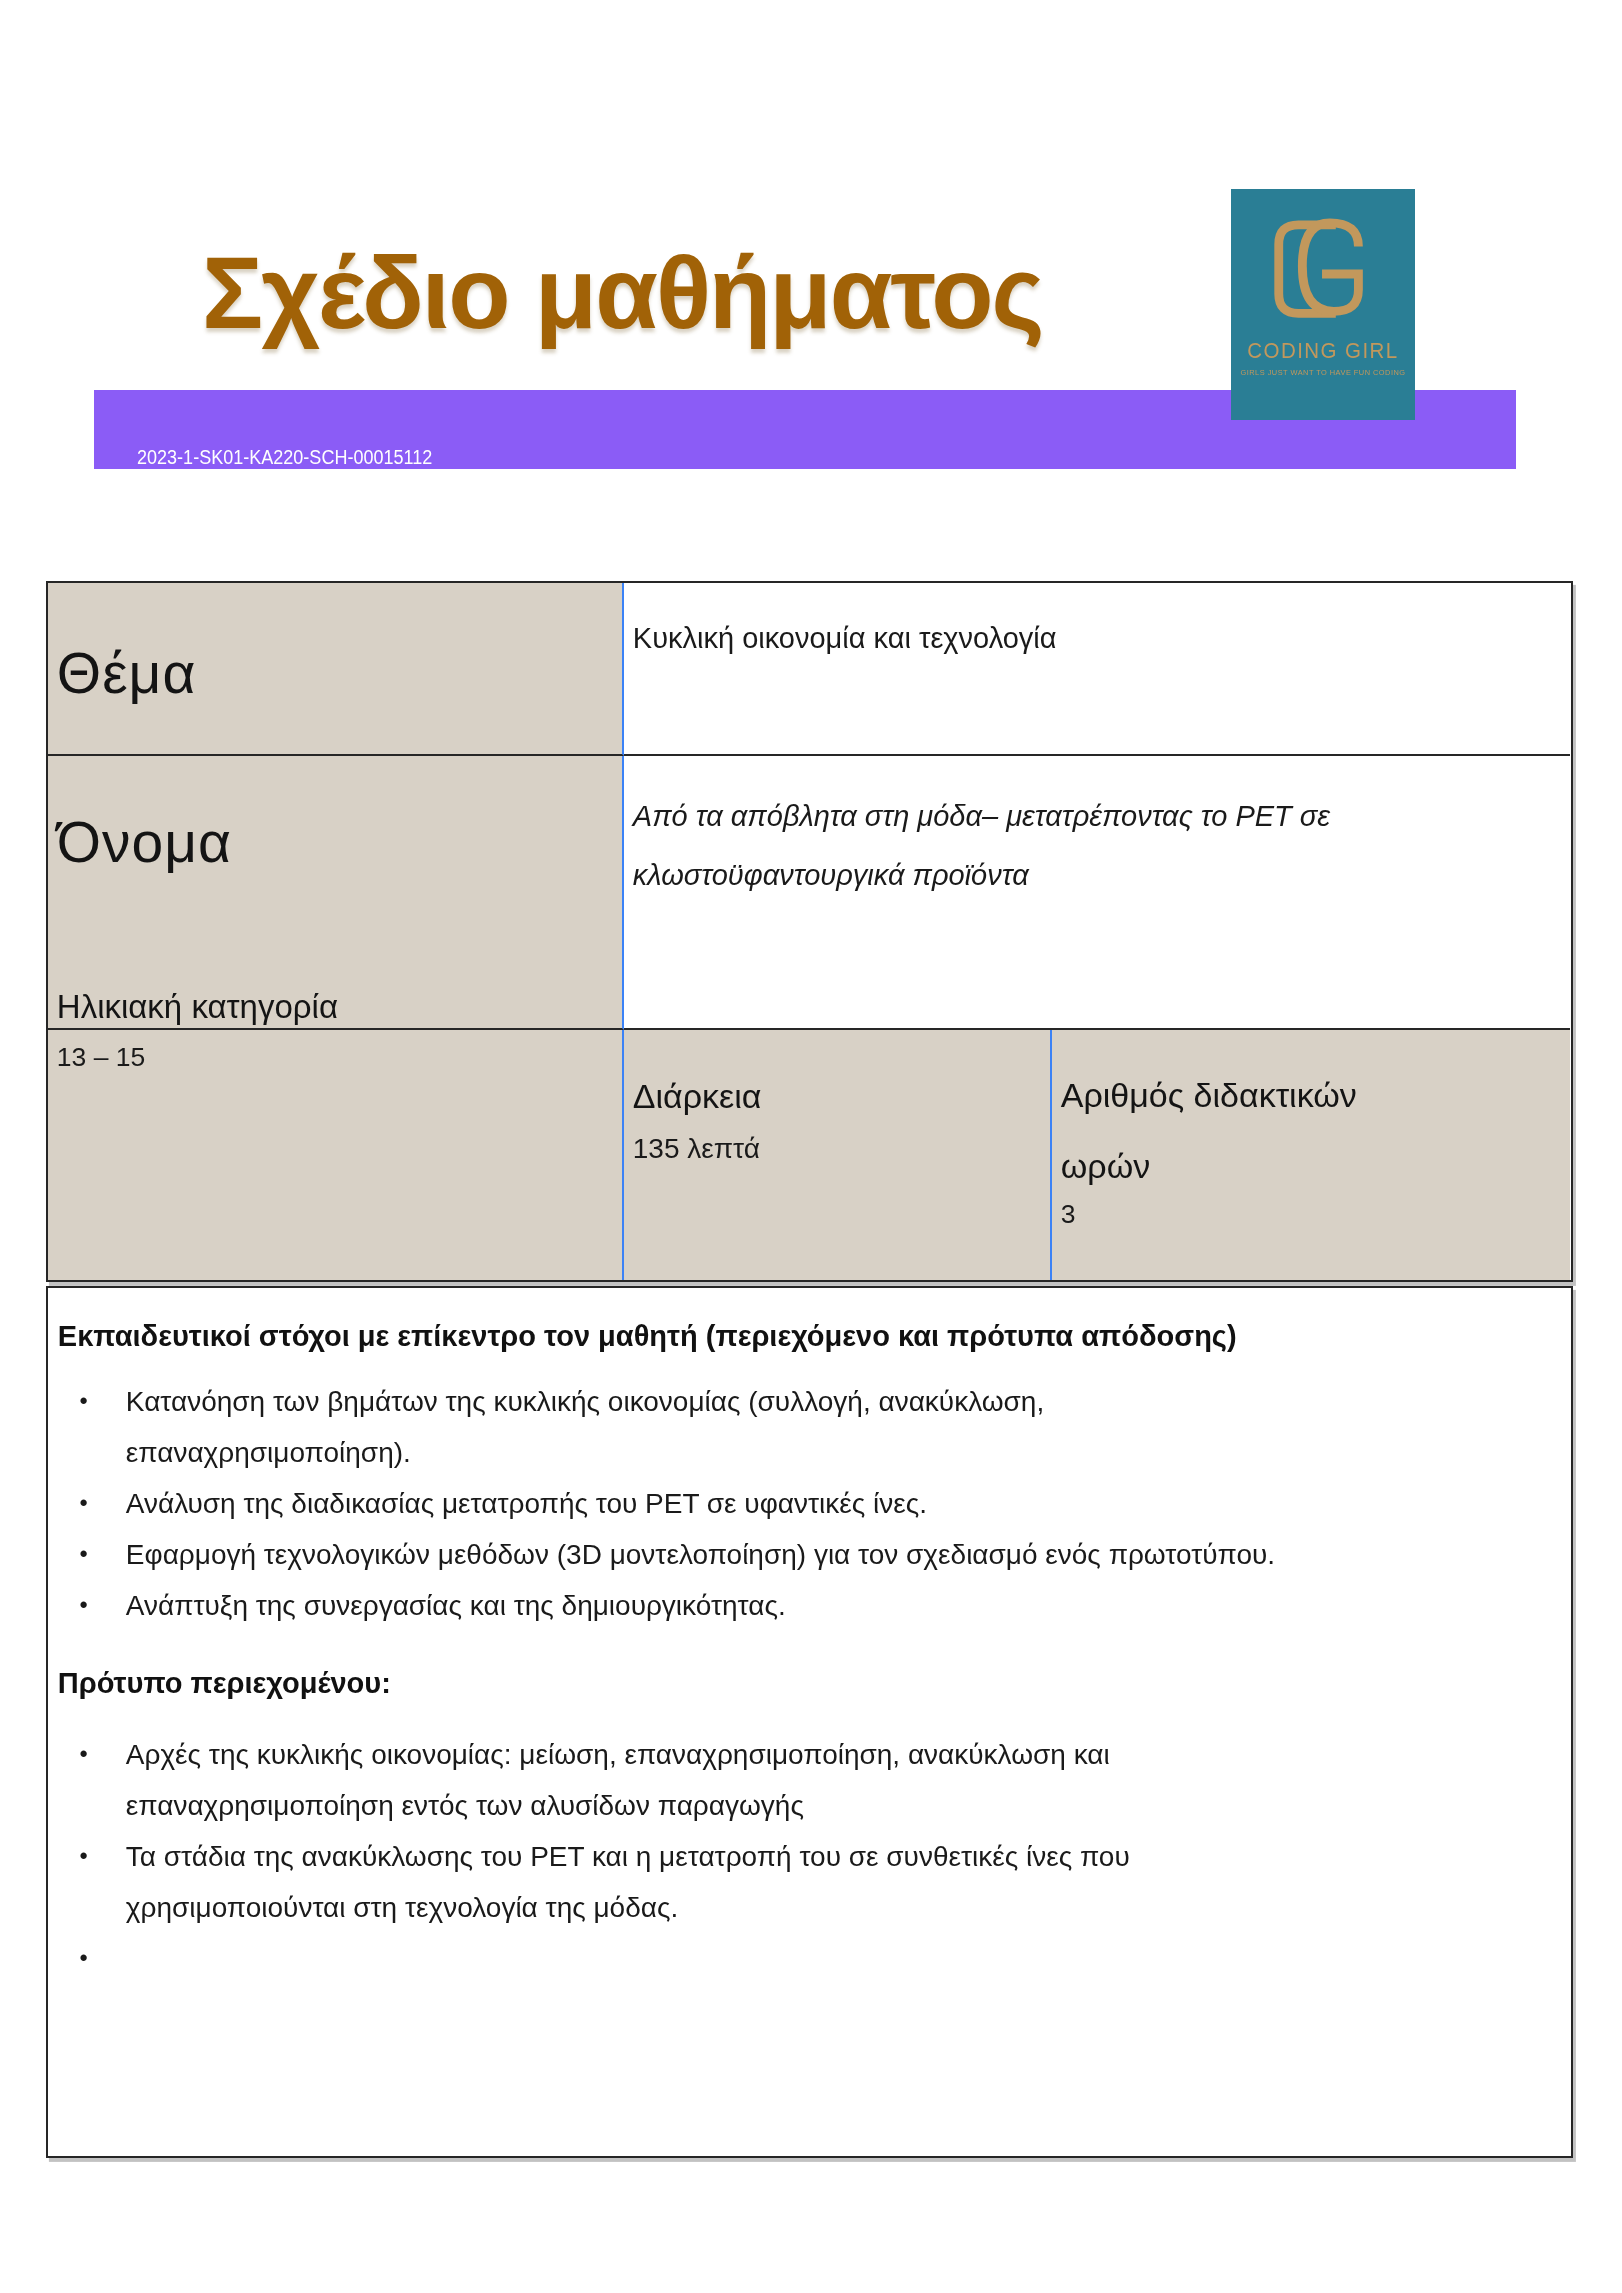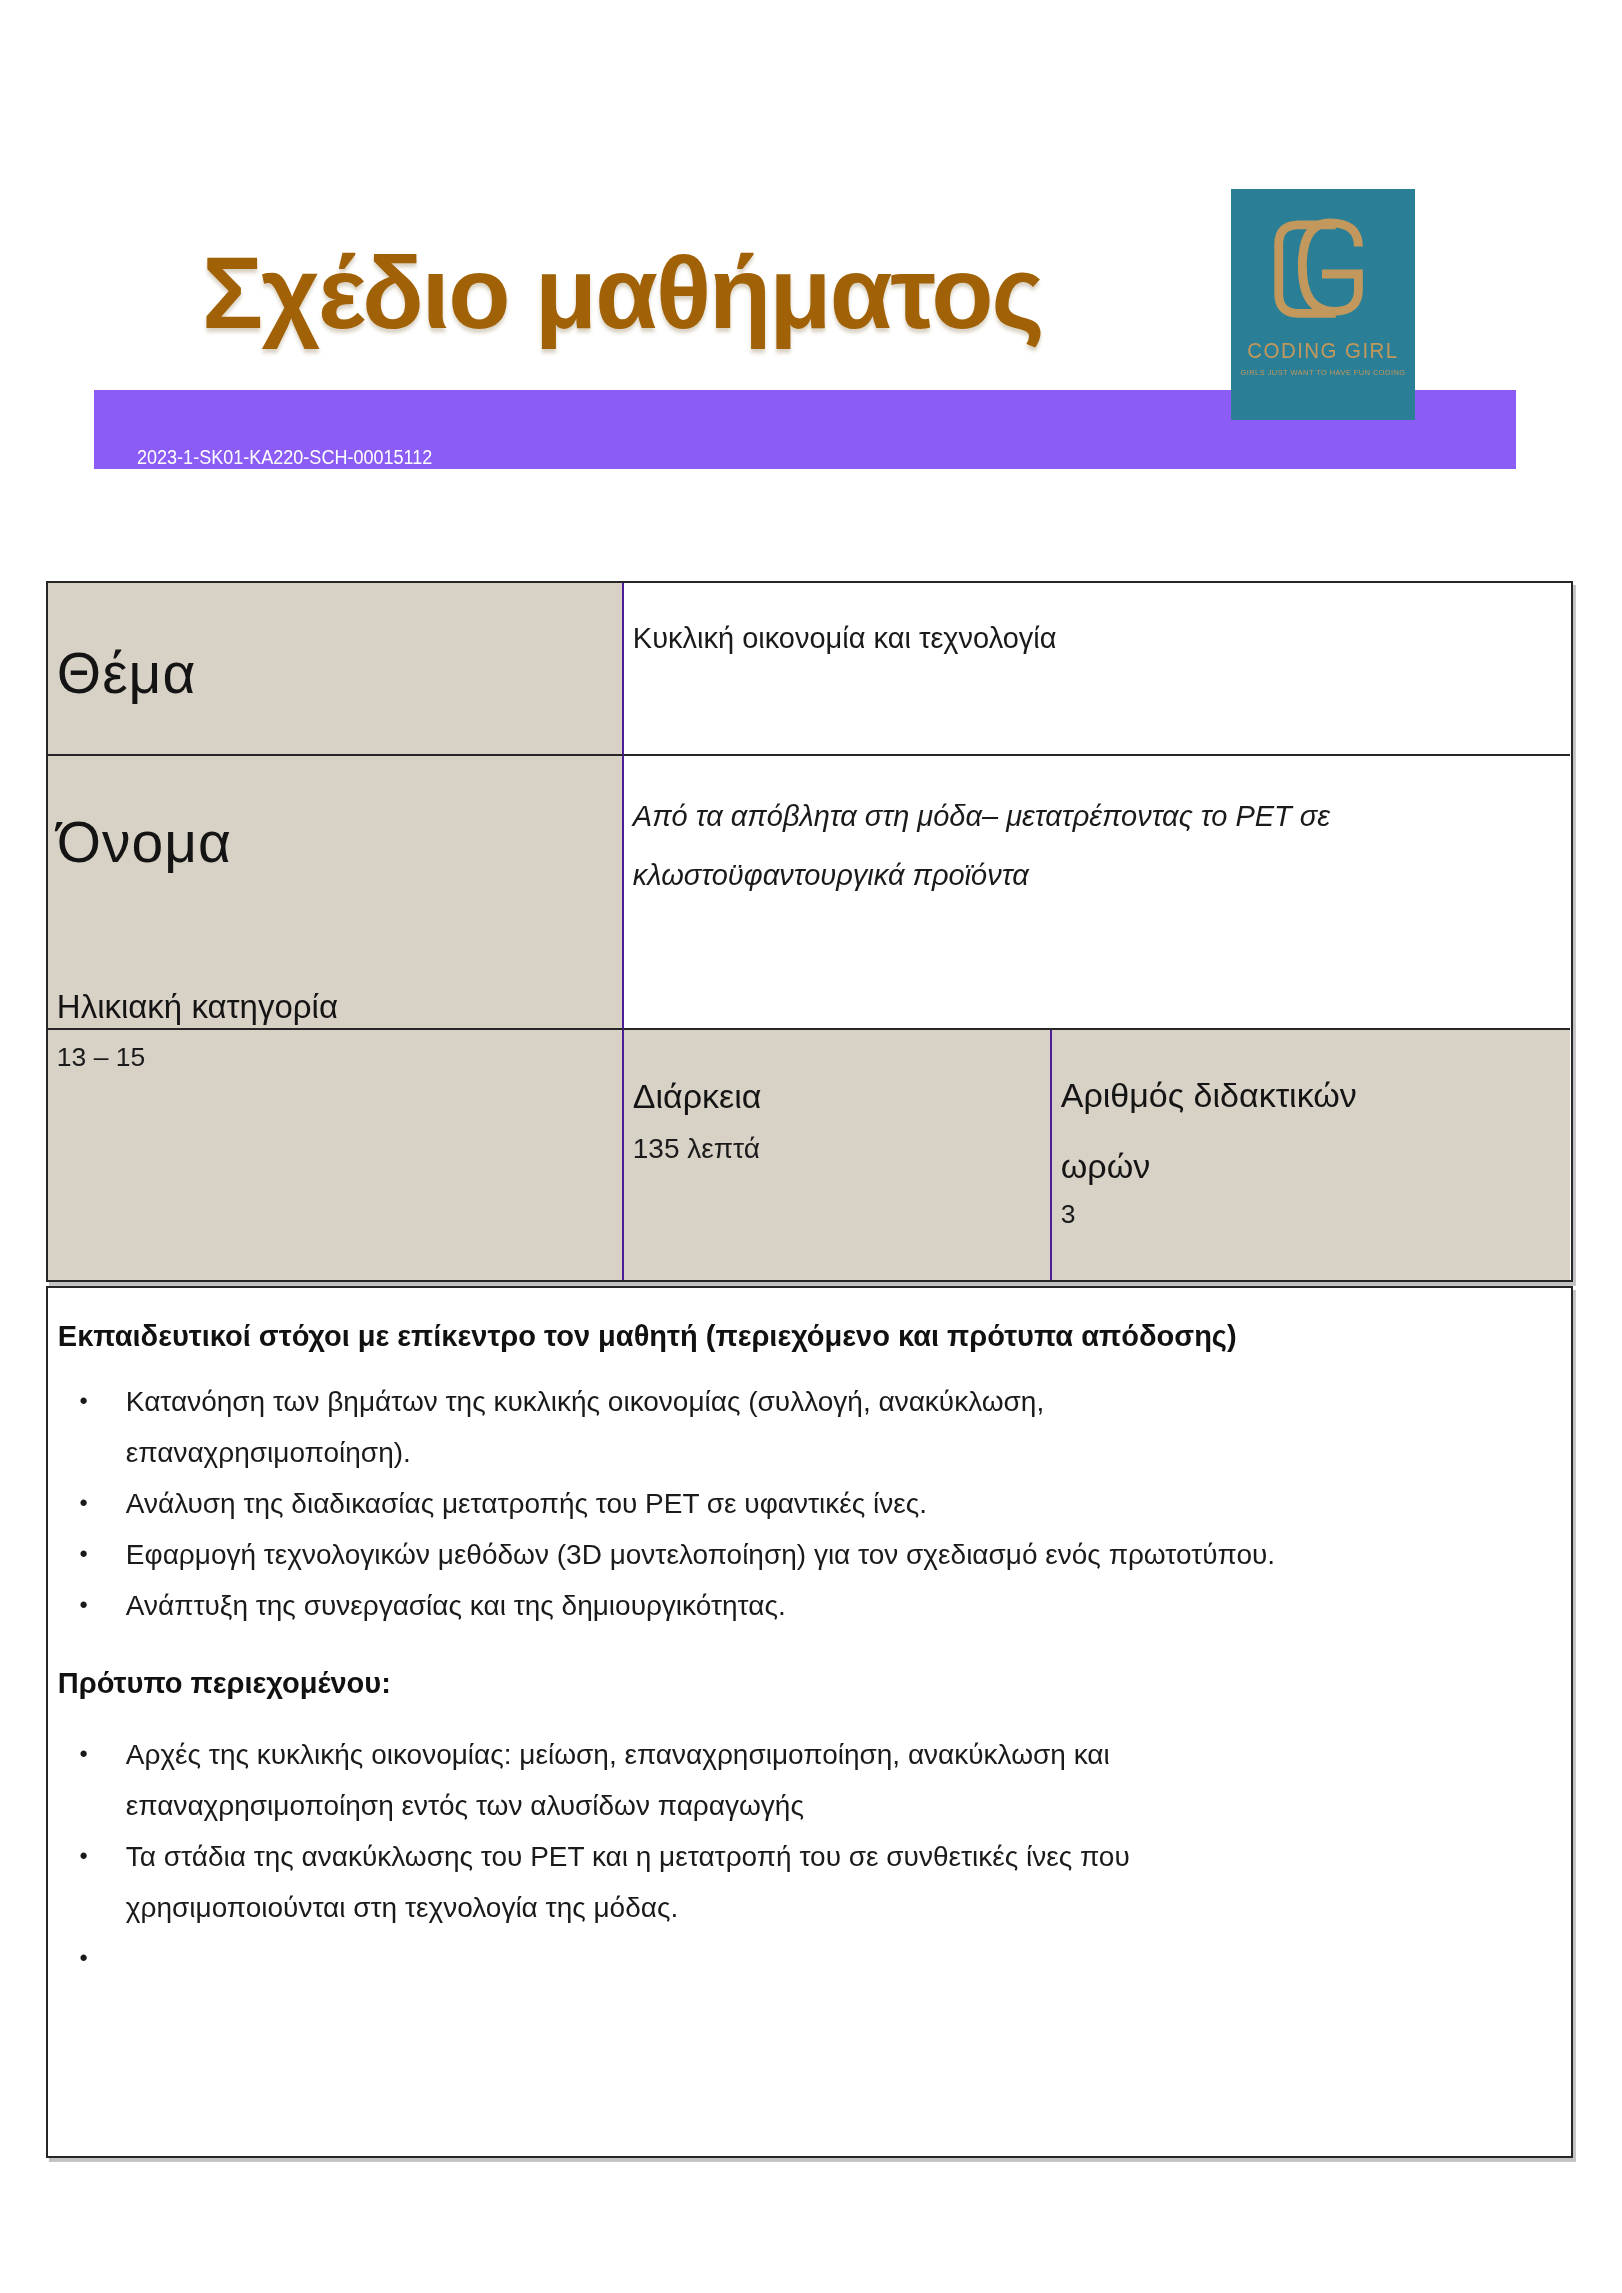--- a/index.html
+++ b/index.html
@@ -39,21 +39,21 @@
   .lesson-table{
     position:absolute;left:46px;top:581px;width:1527px;box-sizing:border-box;
     border:2px solid #262626;display:grid;
     grid-template-columns:576px 428px 518px;
     grid-template-rows:173px 274px 250px;
     background:#ffffff;box-shadow:2.9px 3.9px 0 #c2c2c2;
   }
   .cell{position:relative;box-sizing:border-box;}
   .cell.beige{background:#D8D1C6;}
   .cell.white{background:#ffffff;}
-  .b-r{border-right:2px solid #4c1d95;}
+  .b-r{border-right:2px solid #3b82f6;}
   .b-b{border-bottom:2px solid #262626;}
   .span2{grid-column:2 / 4;}
   .abs{position:absolute;white-space:nowrap;}
   .lbl-big{font-size:57px;letter-spacing:1px;color:#141414;}
   .lbl-mid{font-size:33px;color:#141414;}
   .val-txt{font-size:29px;color:#1a1a1a;}
   .val-italic{font-size:29px;font-style:italic;color:#1a1a1a;}
   .small-val{font-size:26.5px;color:#1a1a1a;}
   .mid-val{font-size:28px;color:#1a1a1a;}
   

